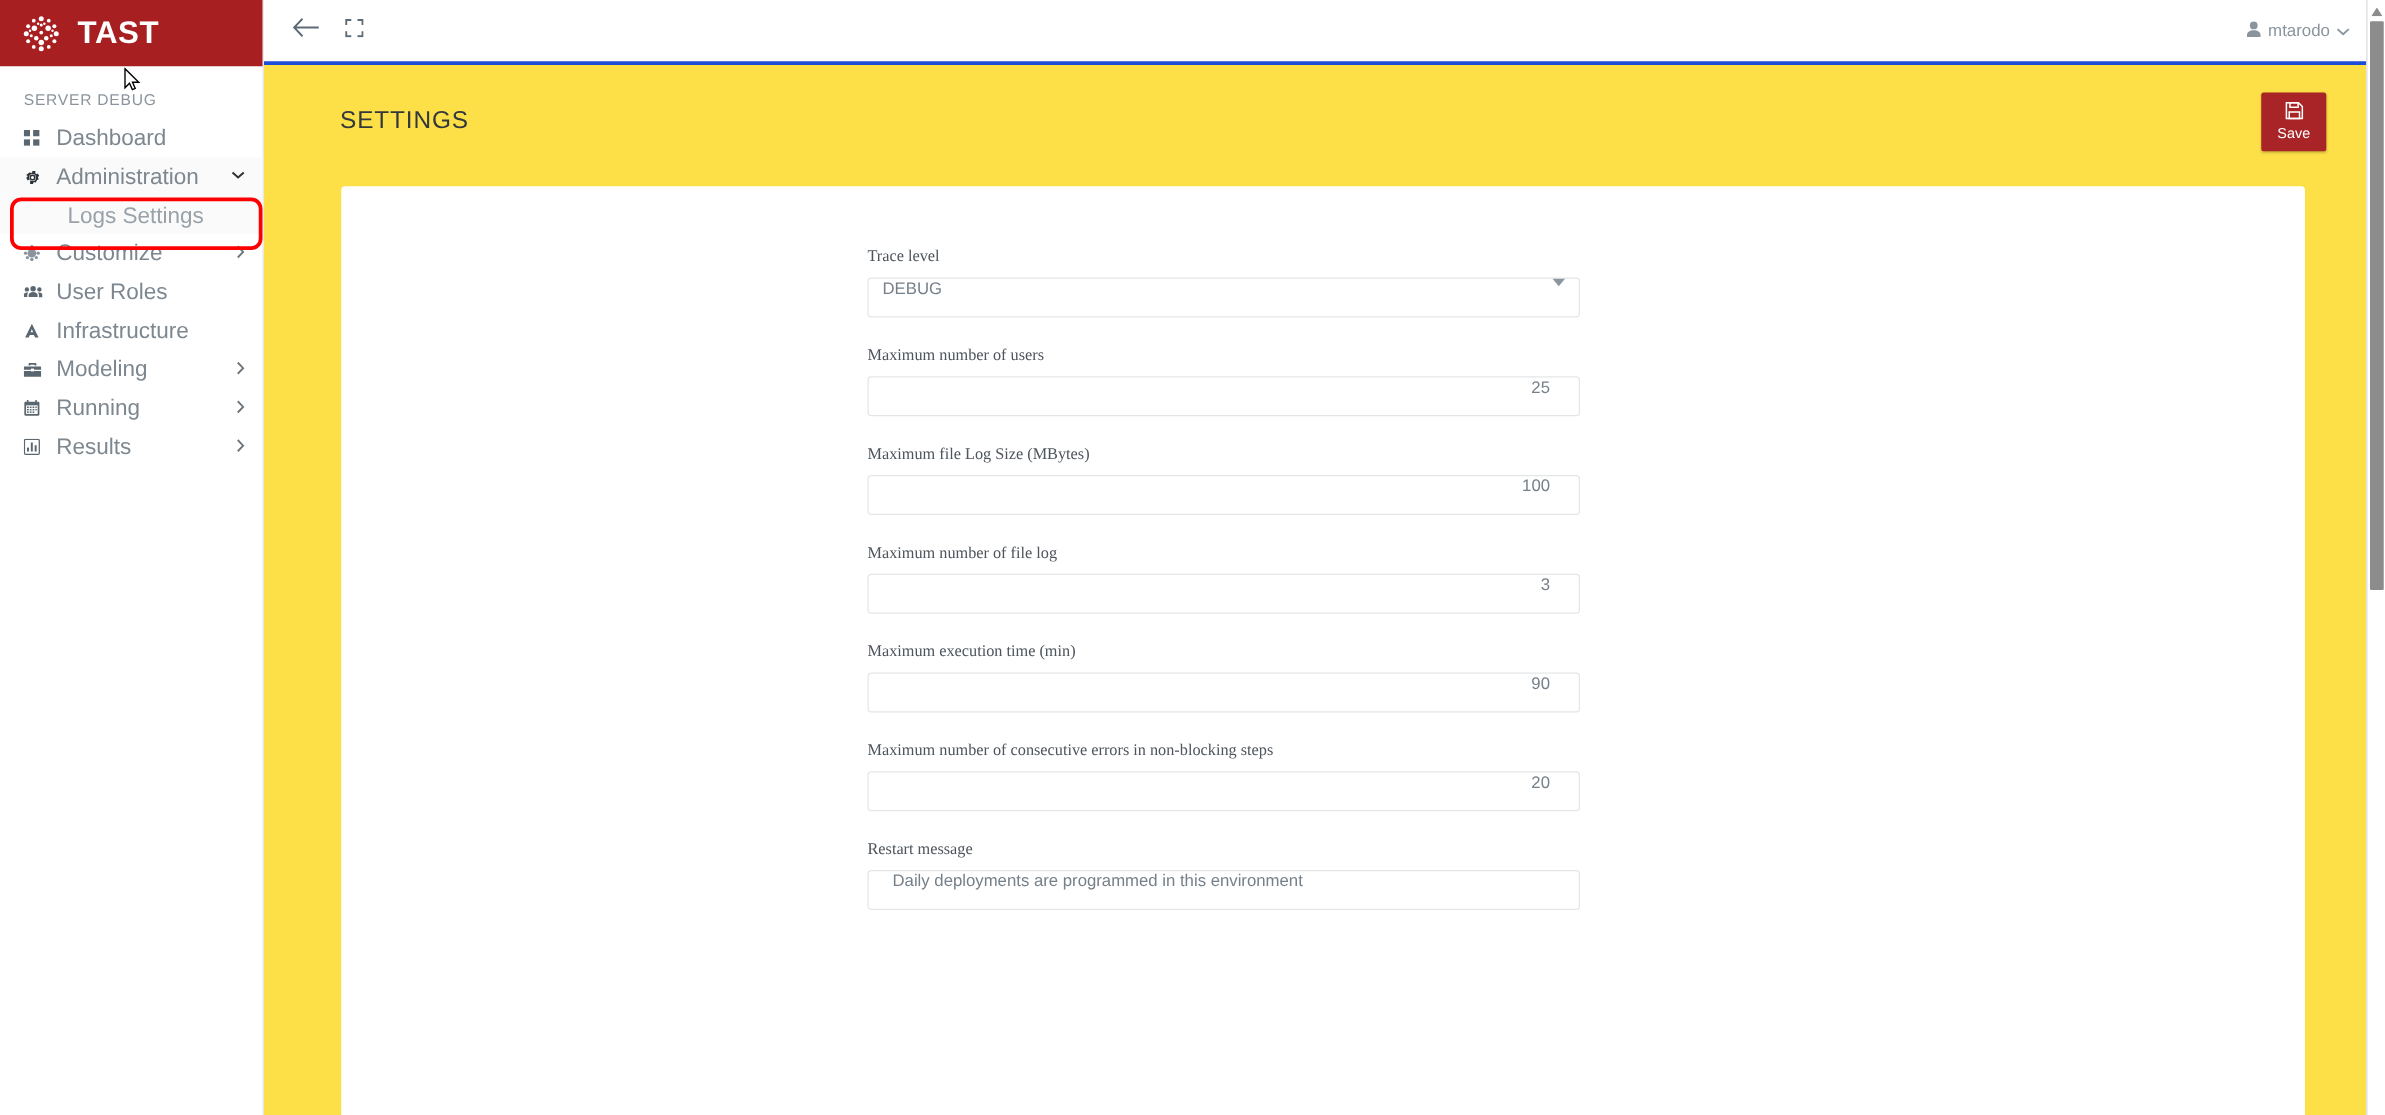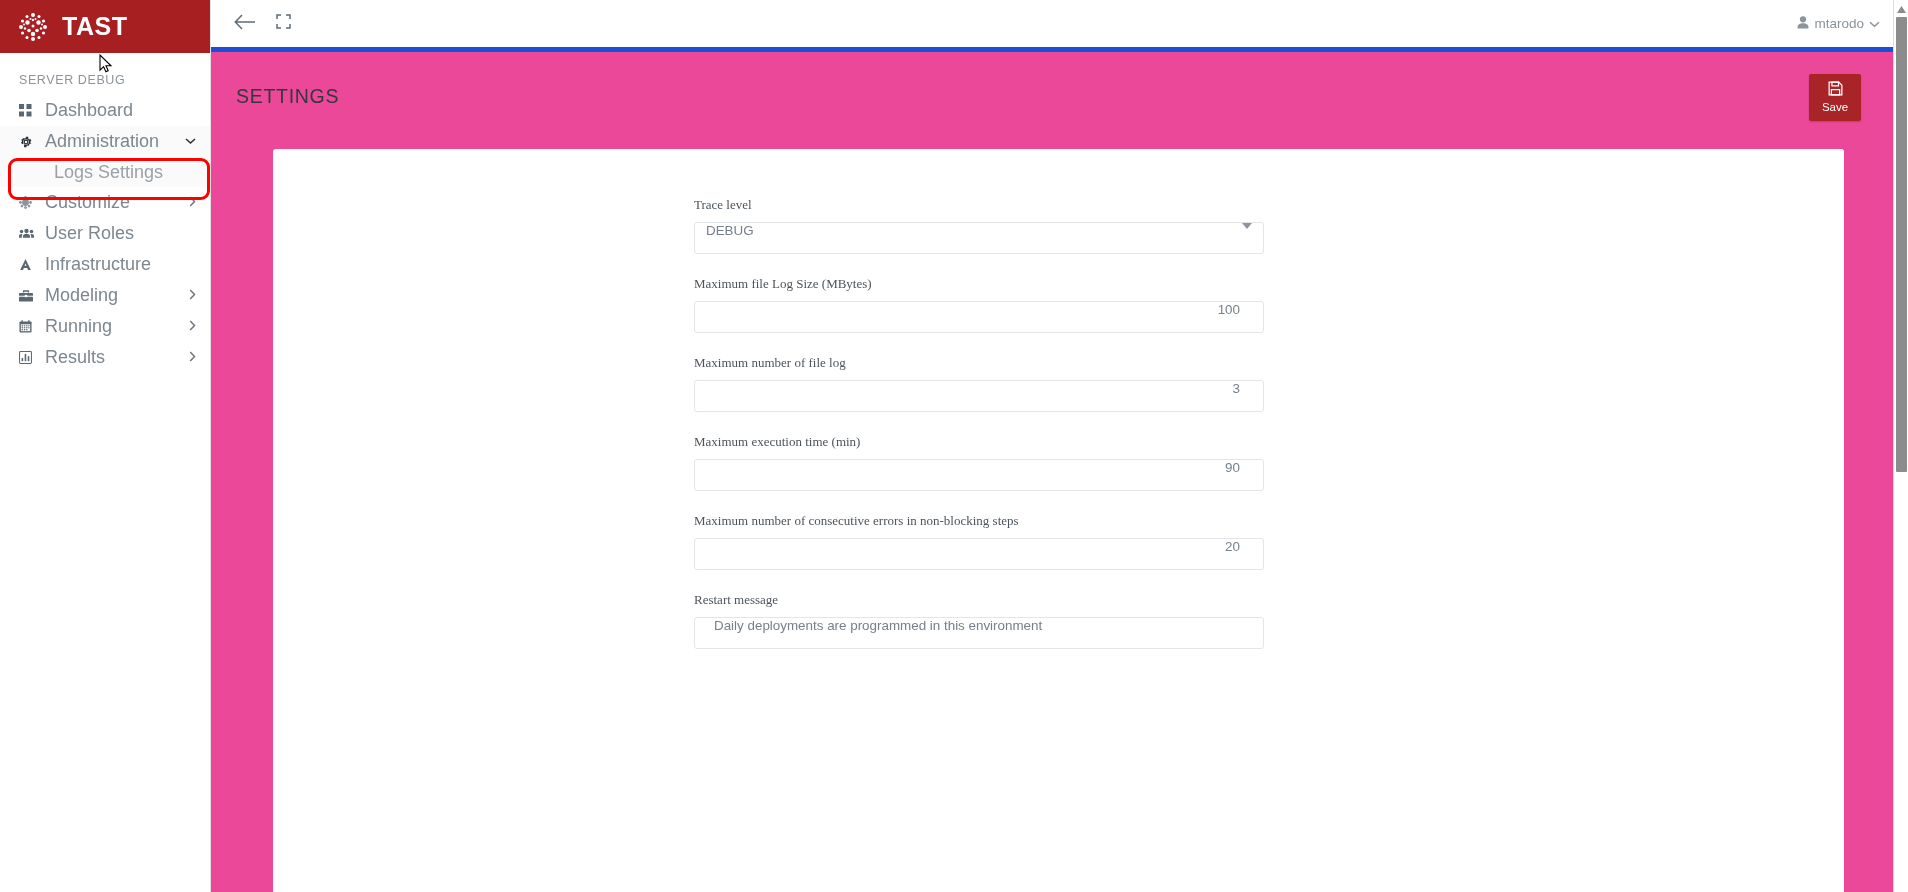--- a/index.html
+++ b/index.html
@@ -56,39 +56,40 @@
     pointer-events: none; z-index: 9;
   }
 
   
   #cursor { position: absolute; left: 99px; top: 54px; z-index: 20; }
 
   
   #topbar {
     position: absolute; left: 211px; top: 0;
     width: 1697px; height: 52px; background: #ffffff;
-    border-bottom: 5px solid #1d4ed8;
+    border-bottom: 3px solid #1d4ed8;
     display: flex; align-items: center;
   }
   #topbar .tb-btn {
     width: 38px; height: 38px; display: flex; align-items: center;
     justify-content: center; color: #5d6b77; cursor: pointer;
   }
   #back-btn { margin-left: 15px; }
   #topbar .spacer { flex: 1 1 auto; }
   #user-menu {
     display: flex; align-items: center; gap: 5px;
     color: #8a949c; font-size: 13.5px; margin-right: 28px; cursor: pointer;
   }
 
   
   #main {
     position: absolute; left: 211px; top: 52px;
-    width: 1682px; height: 840px; background: #ec4899;
+    width: 1682px; height: 840px; background: #fde047;
     overflow: hidden;
+    padding-left: 36px;
   }
   #page-head {
     height: 89px; display: flex; align-items: center;
     padding: 0 0 0 25px; position: relative;
   }
   #page-title {
     font-size: 19.5px; color: #33383d; letter-spacing: .7px;
   }
   #save-button {
     position: absolute; right: 32px; top: 22px;
@@ -388,20 +389,26 @@
       <div id="form">
 
         <div class="field">
           <div class="field-label">Trace level</div>
           <div class="control select">
             <span class="val">DEBUG</span>
             <span class="caret"></span>
           </div>
         </div>
 
+        <div class="field">
+          <div class="field-label">Maximum number of users</div>
+          <div class="control num">
+            <span class="val">25</span>
+          </div>
+        </div>
 
         <div class="field">
           <div class="field-label">Maximum file Log Size (MBytes)</div>
           <div class="control num">
             <span class="val">100</span>
           </div>
         </div>
 
         <div class="field">
           <div class="field-label">Maximum number of file log</div>

